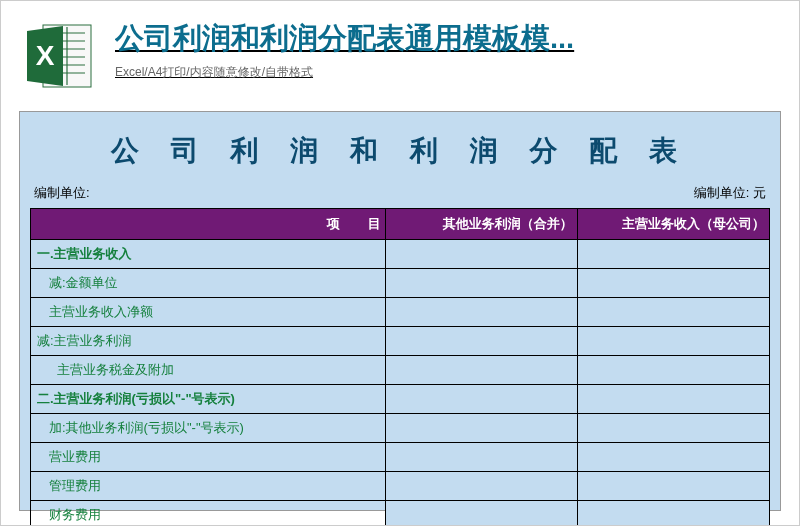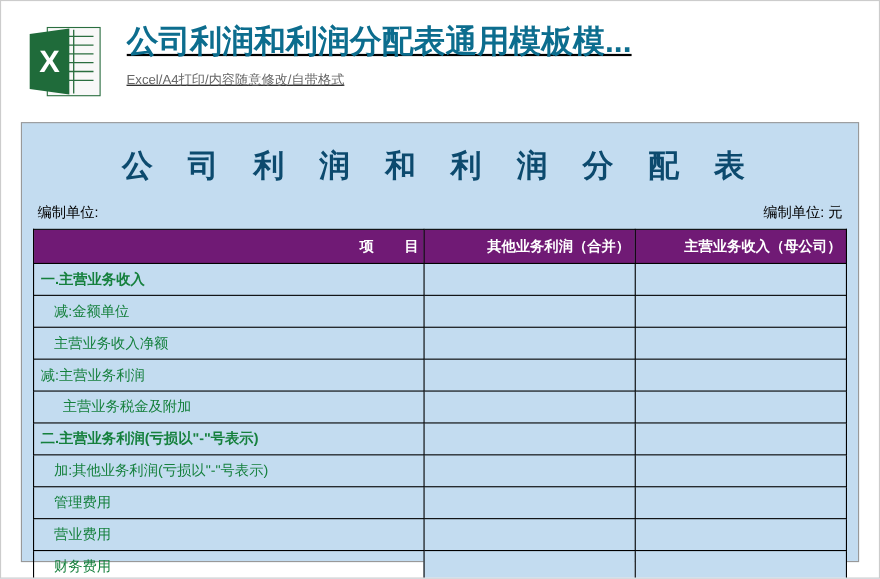--- a/index.html
+++ b/index.html
@@ -156,26 +156,26 @@
           <td class="col1 bold">二.主营业务利润(亏损以"-"号表示)</td>
           <td class="col2"></td>
           <td class="col3"></td>
         </tr>
         <tr>
           <td class="col1 indent1">加:其他业务利润(亏损以"-"号表示)</td>
           <td class="col2"></td>
           <td class="col3"></td>
         </tr>
         <tr>
-          <td class="col1 indent1">管理费用</td>
+          <td class="col1 indent1">营业费用</td>
           <td class="col2"></td>
           <td class="col3"></td>
         </tr>
         <tr>
-          <td class="col1 indent1">营业费用</td>
+          <td class="col1 indent1">管理费用</td>
           <td class="col2"></td>
           <td class="col3"></td>
         </tr>
         <tr>
           <td class="col1 indent1">财务费用</td>
           <td class="col2"></td>
           <td class="col3"></td>
         </tr>
       </tbody>
   </table>

